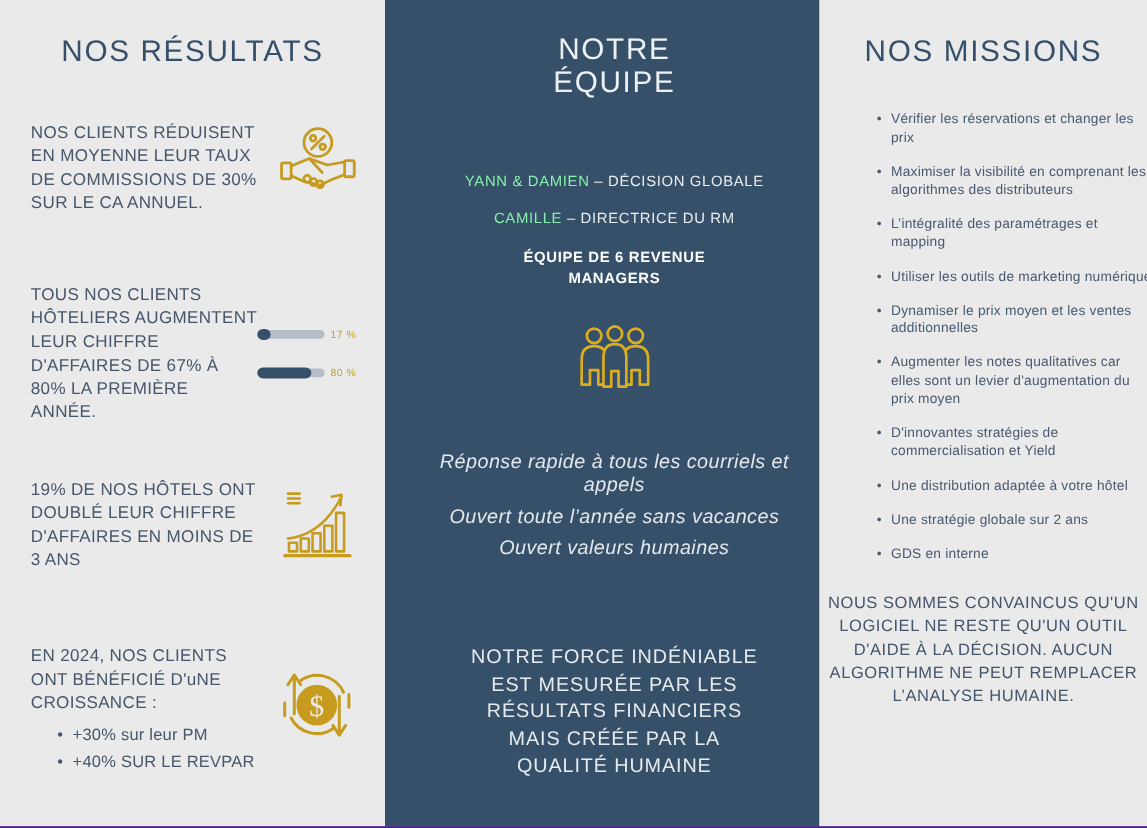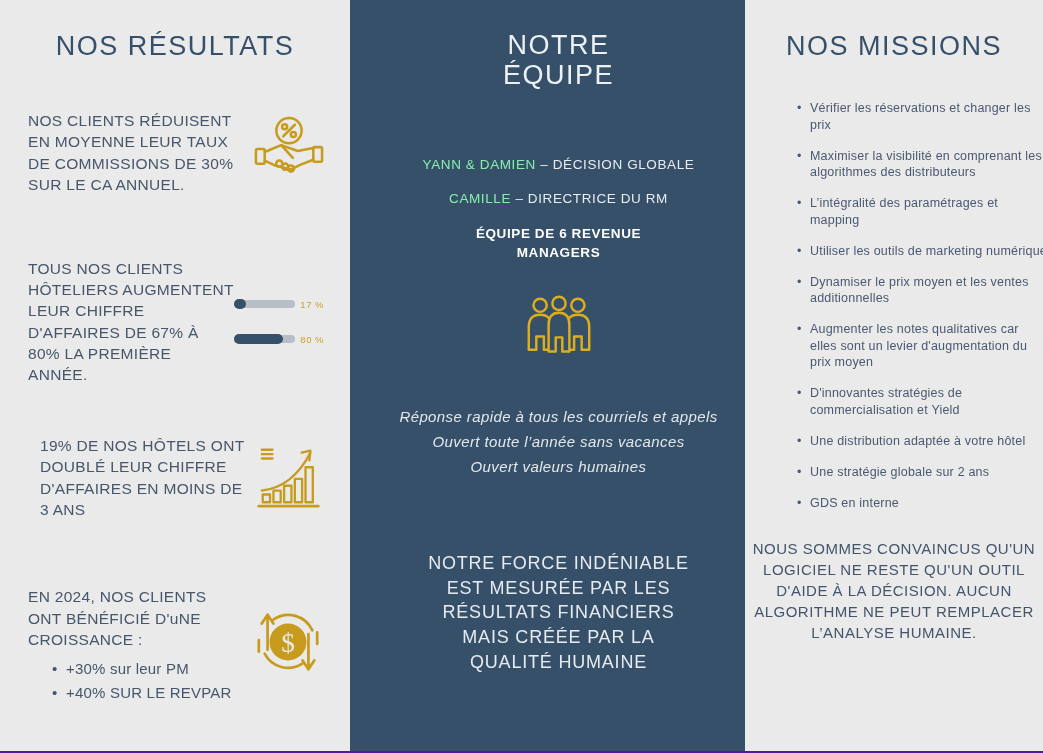--- a/index.html
+++ b/index.html
@@ -38,21 +38,21 @@
   }
   .result-text {
     width: 212px;
     font-size: 15.5px;
     line-height: 1.38;
     letter-spacing: 0.3px;
     color: #47566B;
   }
   .row-1 { margin-top: 48px; }
   .row-2 { margin-top: 62px; }
-  .row-3 { margin-top: 49px; margin-left: 12px; }
+  .row-3 { margin-top: 49px; }
   .row-4 { margin-top: 66px; }
   .result-icon { flex: 0 0 auto; }
 
   .bars-wrap { width: 90px; display: flex; flex-direction: column; gap: 24px; }
   .bar-line { display: flex; align-items: center; gap: 5px; }
   .bar-track {
     width: 64px; height: 8px;
     background: #B7BEC8;
     border-radius: 5px;
     position: relative;
@@ -93,21 +93,21 @@
     padding: 0 16px;
   }
   .team-member b { font-weight: 400; color: #86efac; }
   .team-member.all-bold { font-weight: 700; color: #FFFFFF; width: 220px; margin-left: auto; margin-right: auto; line-height: 1.35; }
 
   .team-icon-wrap { margin-top: 31px; text-align: center; }
 
   .team-values { margin-top: 43px; text-align: center; }
   .team-value {
     font-style: italic;
-    font-size: 15px;
+    font-size: 18px;
     letter-spacing: 0.4px;
     color: #E3E8EC;
     margin-bottom: 8px;
   }
 
   .team-quote {
     margin: 76px auto 0;
     width: 270px;
     text-align: center;
     font-size: 18px;

